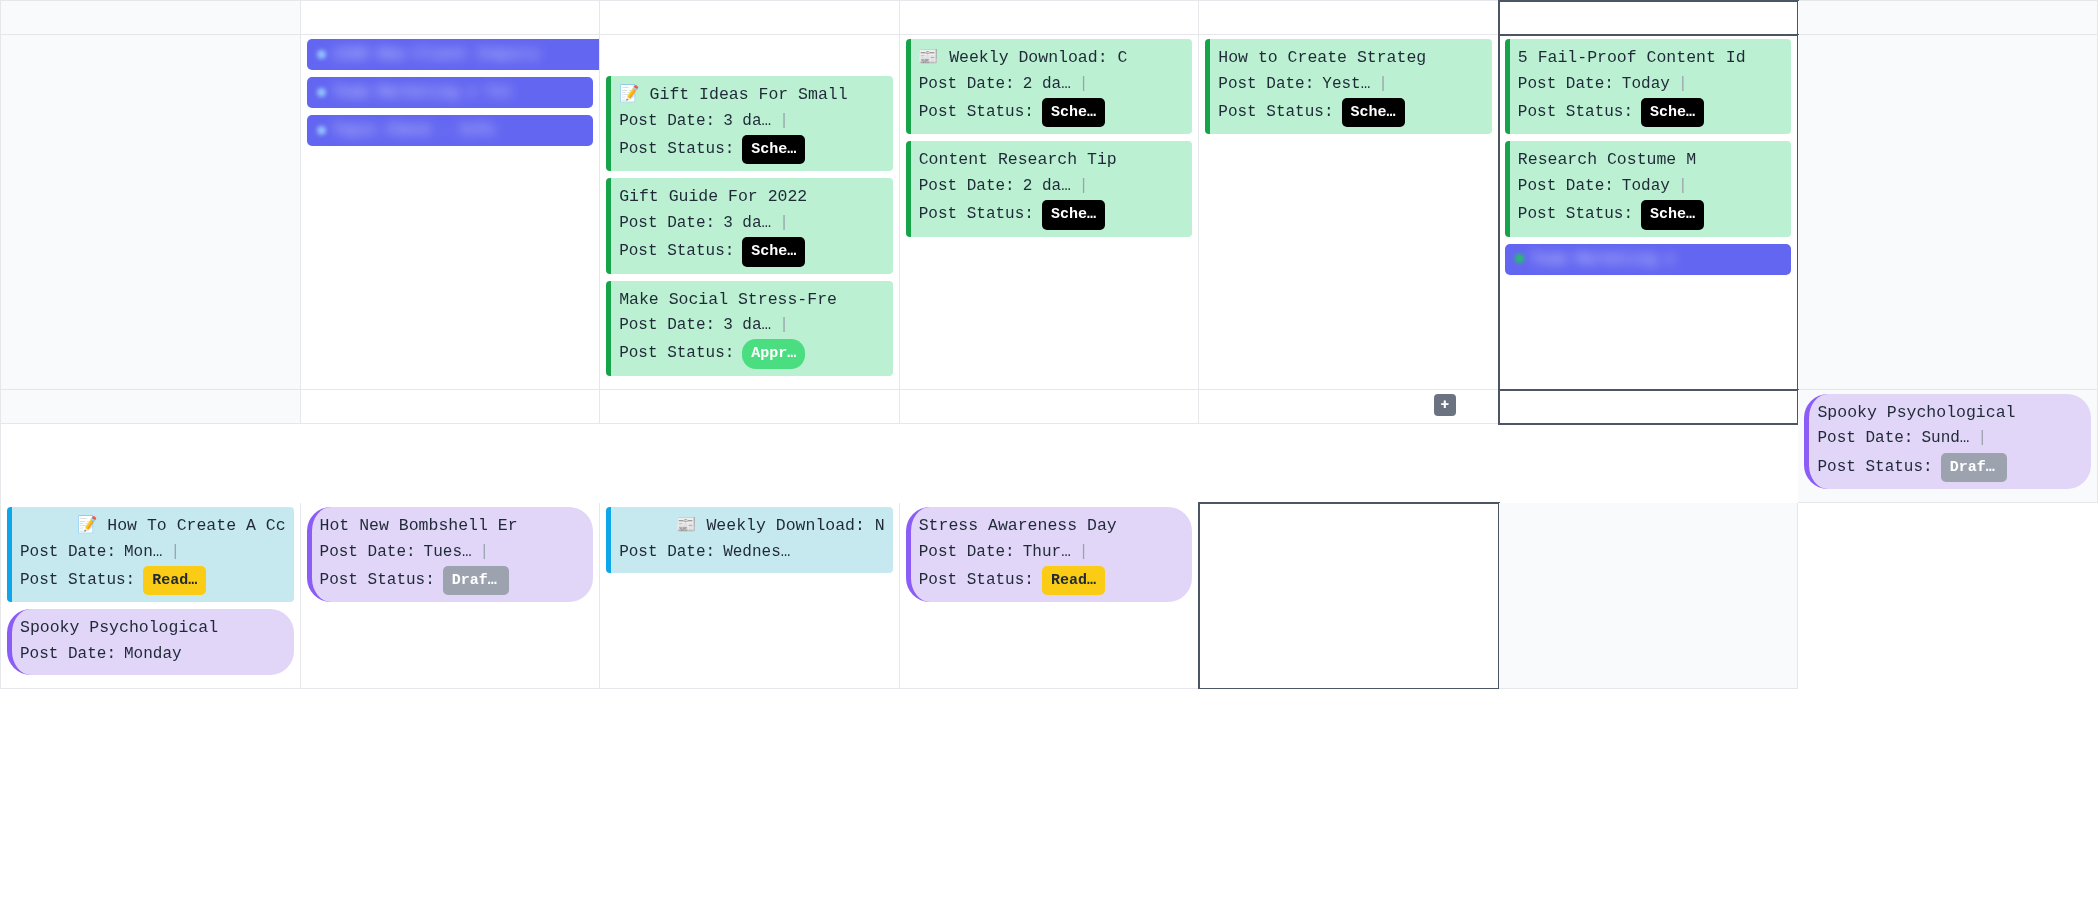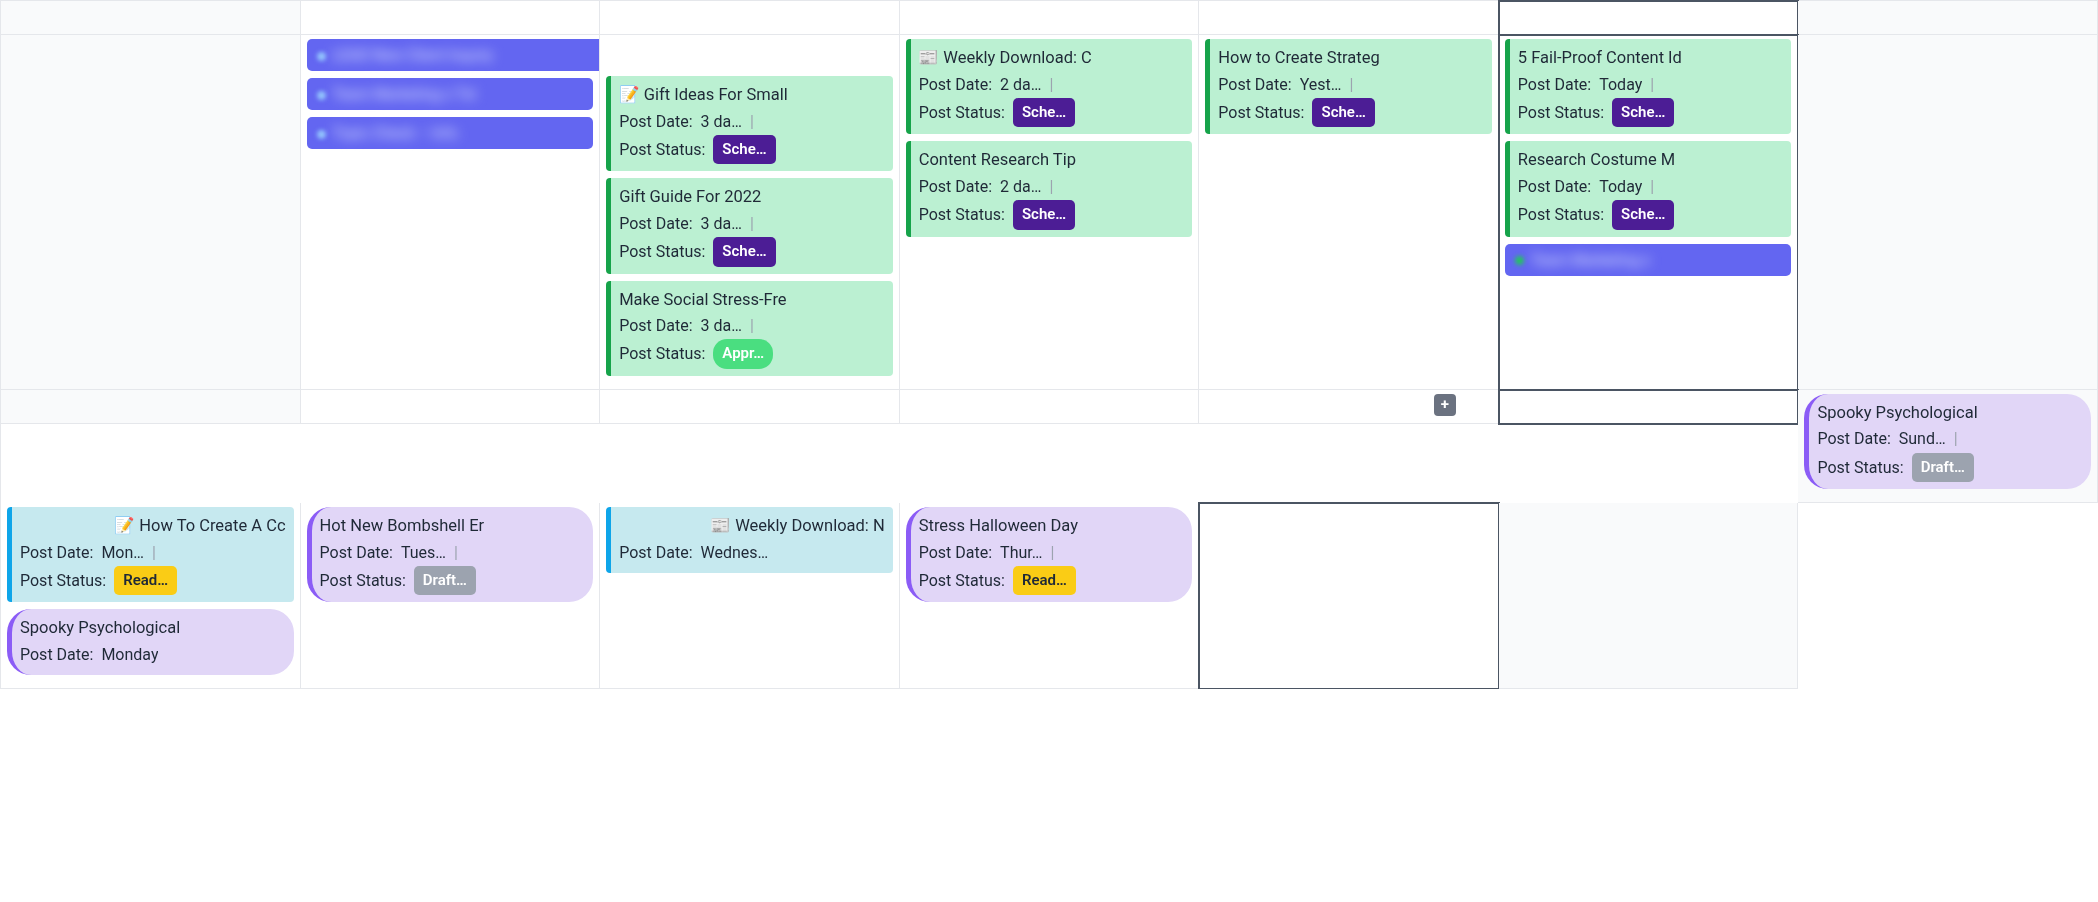--- a/index.html
+++ b/index.html
@@ -31,21 +31,21 @@
     font-size: 19px;
     color: #8b5cf6;
     font-weight: 400;
     z-index: 2;
     margin-top: 34px;
   }
   .cell.today {
     outline: 2px solid #4b5563;
     outline-offset: -1px;
   }
-  .events { padding-top: 2px; }
+  .events { padding-top: 2px; font-family: Liberation Mono, monospace; }
   .cell.content-row .events { padding-top: 0; }
   .event {
     border-radius: 4px;
     border-left: 5px solid;
     padding: 6px 8px 7px 8px;
     margin-bottom: 7px;
     overflow: hidden;
   }
   .event .title {
     font-size: 16.5px;
@@ -73,21 +73,21 @@
     border-radius: 5px;
     padding: 2px 9px;
     font-size: 15px;
     font-weight: 600;
     color: #fff;
     white-space: nowrap;
     overflow: hidden;
     text-overflow: ellipsis;
     max-width: 66px;
   }
-  .badge-scheduled { background: #4c1d95; }
+  .badge-scheduled { background: #000000; }
   .badge-approved  { background: #4ade80; border-radius: 14px; }
   .badge-drafting  { background: #9ca3af; }
   .badge-ready     { background: #facc15; color: #1f2937; }
 
   
   .ev-green  { background: #bbf0d2; border-left-color: #16a34a; }
   .ev-purple { background: #e1d6f7; border-left-color: #8b5cf6; border-radius: 24px; }
   .ev-blue   { background: #c6e9ef; border-left-color: #0ea5e9; text-align: right; }
   .ev-indigobar {
     background: #6366f1;
@@ -364,21 +364,21 @@
             <span class="meta-label">Post Date:</span> 
             <span class="meta-value">Wednes…</span>
           </div>
       </div>
     </div>
   </div>
 
   <div class="cell content-row">
     <div class="events">
       <div class="event ev-purple">
-        <div class="title">Stress Halloween Day</div>
+        <div class="title">Stress Awareness Day</div>
         <div class="meta">
             <span class="meta-label">Post Date:</span> 
             <span class="meta-value">Thur…</span> 
             <span class="sep">|</span>
           </div>
         <div class="meta">
             <span class="meta-label">Post Status:</span> 
             <span class="badge badge-ready">Read…</span>
           </div>
       </div>

